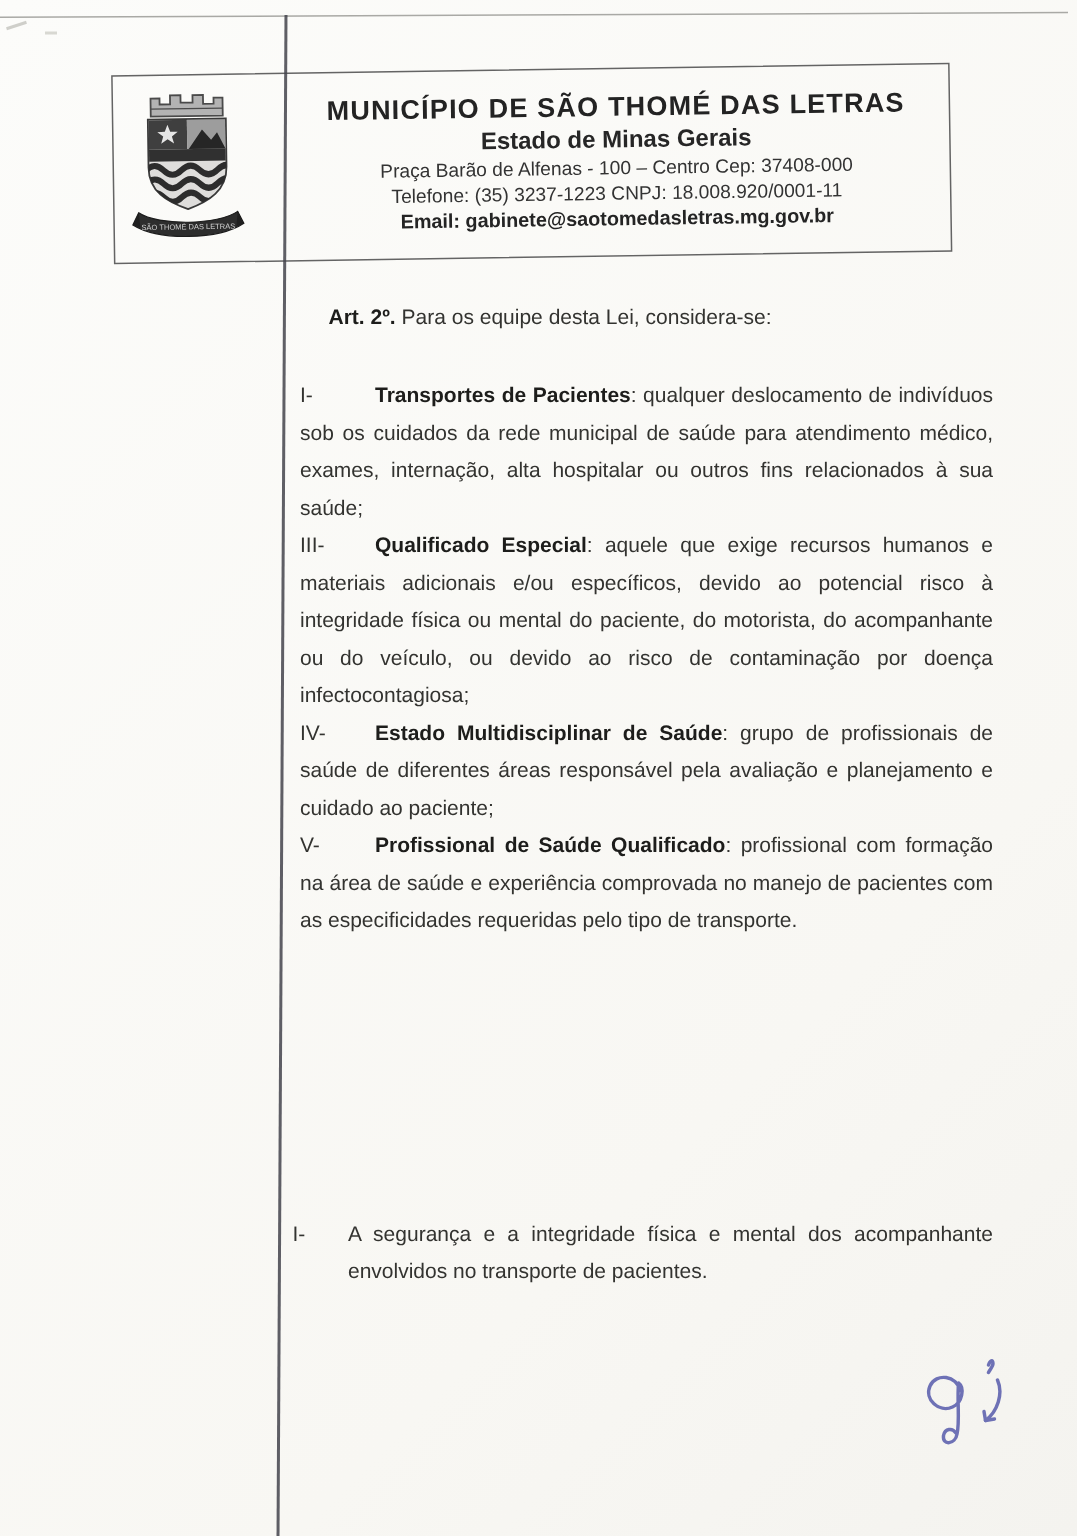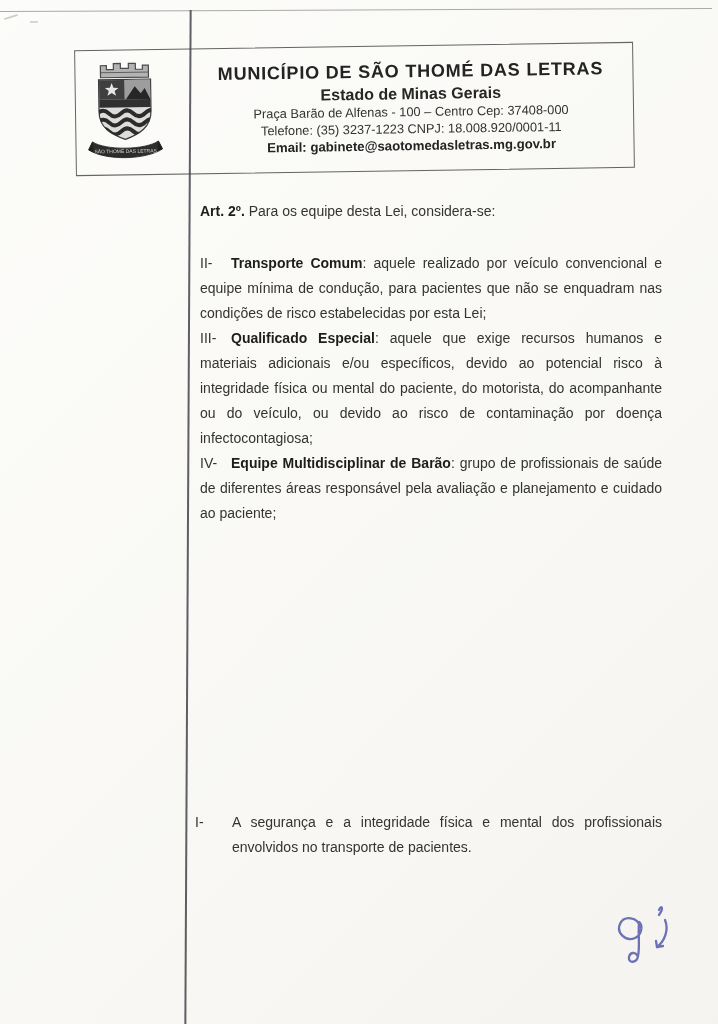--- a/index.html
+++ b/index.html
@@ -26,21 +26,21 @@
   .h-title{font-weight:bold;font-size:18px;line-height:23px;letter-spacing:0.8px;color:#232323;}
   .h-state{font-weight:bold;font-size:16px;line-height:21px;color:#262626;}
   .h-addr{font-size:12.8px;line-height:16.5px;color:#333;}
   .h-email{font-weight:bold;font-size:13.2px;line-height:18px;color:#242424;}
   
   .art2{position:absolute;left:200px;top:199px;width:462px;z-index:4;}
   .art3{position:absolute;left:195px;top:810px;width:467px;z-index:4;}
   p{margin:0;font-size:14px;line-height:25px;text-align:justify;color:#333330;}
   .heading{text-align:left;margin-bottom:27px;}
   .art3 .heading{margin-left:7px;margin-bottom:20px;}
-  .b{font-weight:bold;color:#1d1d1b;}
+  .b{font-weight:bold;color:#1d1d1b;margin-left:19px;}
   .marker{display:inline-block;min-width:31px;}
   .a3item{display:flex;}
   .a3marker{width:37px;flex:none;}
   .a3text{flex:1;text-align:justify;}
   
   .signature{position:absolute;left:606px;top:898px;z-index:5;}
 </style>
 </head>
 <body>
 
@@ -87,33 +87,34 @@
       <div class="h-addr">Telefone: (35) 3237-1223 CNPJ: 18.008.920/0001-11</div>
       <div class="h-email">Email: gabinete@saotomedasletras.mg.gov.br</div>
     </div>
   </div>
 
   <div class="margin-line"></div>
 
   <div class="art2">
     <p class="heading"><span class="b">Art. 2º.</span><span> Para os equipe desta Lei, considera-se:</span></p>
 
+    <p class="item"><span class="marker">I-</span><span class="b">Transportes de Pacientes</span><span>: qualquer deslocamento de indivíduos sob os cuidados da rede municipal de saúde para atendimento médico, exames, internação, alta hospitalar ou outros fins relacionados à sua saúde;</span></p>
 
-    <p class="item"><span class="marker">II-</span><span class="b">Transporte Comum</span><span>: aquele realizado por veículo convencional e equipe mínima de condução, para pacientes que não se enquadram nas condições de risco estabelecidas por esta Lei;</span></p>
 
     <p class="item"><span class="marker">III-</span><span class="b">Qualificado Especial</span><span>: aquele que exige recursos humanos e materiais adicionais e/ou específicos, devido ao potencial risco à integridade física ou mental do paciente, do motorista, do acompanhante ou do veículo, ou devido ao risco de contaminação por doença infectocontagiosa;</span></p>
 
-    <p class="item"><span class="marker">IV-</span><span class="b">Equipe Multidisciplinar de Barão</span><span>: grupo de profissionais de saúde de diferentes áreas responsável pela avaliação e planejamento e cuidado ao paciente;</span></p>
+    <p class="item"><span class="marker">IV-</span><span class="b">Estado Multidisciplinar de Saúde</span><span>: grupo de profissionais de saúde de diferentes áreas responsável pela avaliação e planejamento e cuidado ao paciente;</span></p>
 
+    <p class="item"><span class="marker">V-</span><span class="b">Profissional de Saúde Qualificado</span><span>: profissional com formação na área de saúde e experiência comprovada no manejo de pacientes com as especificidades requeridas pelo tipo de transporte.</span></p>
   </div>
 
   <div class="art3">
     <p class="a3item">
         <span class="a3marker">I-</span>
-        <span class="a3text">A segurança e a integridade física e mental dos profissionais envolvidos no transporte de pacientes.</span>
+        <span class="a3text">A segurança e a integridade física e mental dos acompanhante envolvidos no transporte de pacientes.</span>
       </p>
   </div>
 
   <svg class="signature" width="80" height="82" viewBox="0 0 80 82">
     <g stroke="#5c60ae" stroke-width="2.3" fill="none" stroke-linecap="round" stroke-linejoin="round" opacity="0.88">
 
       <path d="M34,29 C32,19 18,17 14,26 C10,35 20,44 29,40 C36,37 37,27 33,24 C32,36 34,50 32,58 C31,65 22,66 23,59 C24,54 29,54 31,57"></path>
 
       <path d="M53,12 C54,9 56,8 56,11 C56,13 54,15 53,17"></path>
 

